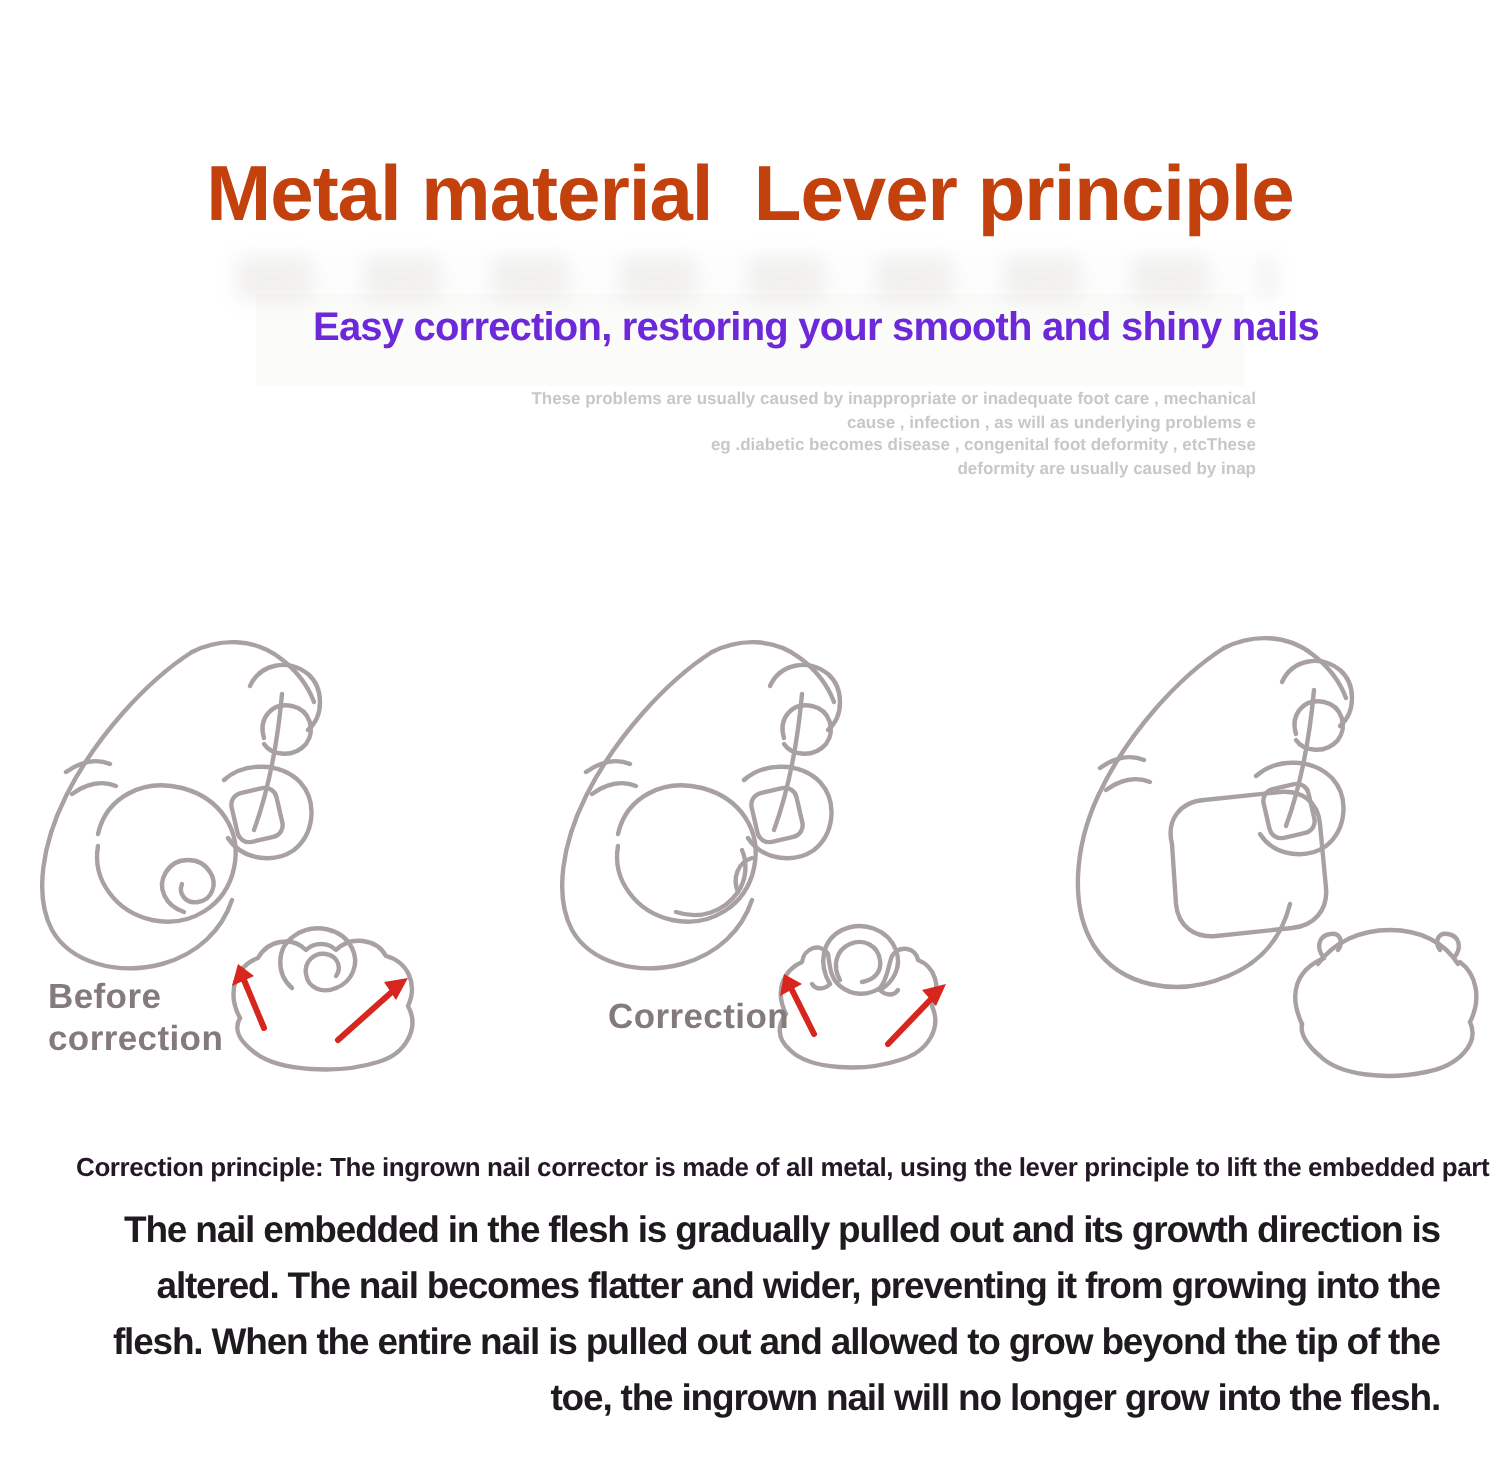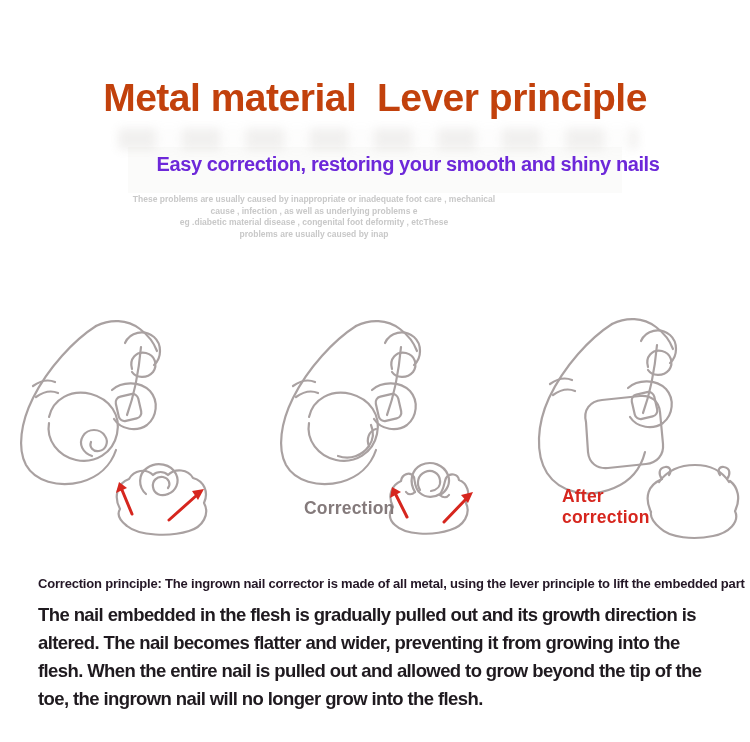--- a/index.html
+++ b/index.html
@@ -20,21 +20,21 @@
   }
   .ghost-panel{
     position:absolute;top:147px;left:128px;width:494px;height:46px;
     background:#f8f7f5;opacity:0.55;
   }
   .subtitle{
     position:absolute;top:153px;left:0;width:744px;text-align:center;
     font-size:20px;font-weight:bold;letter-spacing:-0.4px;color:#6d28d9;padding-left:36px;
   }
   .disclaimer{
-    position:absolute;top:194px;left:0;width:628px;text-align:center;
+    position:absolute;top:194px;left:0;width:628px;text-align:right;
     font-size:8.5px;line-height:11.5px;color:#c8c8c8;font-weight:bold;
   }
   .figures{position:absolute;top:298px;left:0;width:750px;height:262px;}
   .fig{position:absolute;top:0;height:262px;}
   .fig svg{display:block;}
   #fig-before{left:8px;width:245px;}
   #fig-correcting{left:268px;width:245px;}
   #fig-after{left:528px;width:222px;}
   .fig-label{
     position:absolute;font-size:17.5px;font-weight:bold;line-height:21px;
@@ -44,41 +44,41 @@
   #label-correcting{left:36px;top:200px;white-space:nowrap;}
   #label-after{left:34px;top:188px;width:104px;color:#d6261e;}
   .principle{
     position:absolute;top:576px;left:38px;width:700px;
     font-size:13px;font-weight:bold;letter-spacing:-0.2px;color:#241726;
     white-space:nowrap;
   }
   .body-text{
     position:absolute;top:601px;left:38px;width:682px;
     font-size:18.5px;font-weight:bold;letter-spacing:-0.6px;line-height:28px;
-    color:#1f1a1f;text-align:left;
+    color:#1f1a1f;text-align:right;
   }
   .sketch{stroke:#a9a1a1;stroke-width:2.2;fill:none;stroke-linecap:round;stroke-linejoin:round;}
   .redline{stroke:#d6261e;stroke-width:3;fill:none;stroke-linecap:round;}
   .redhead{fill:#d6261e;stroke:none;}
 </style>
 </head>
 <body>
 
 <div class="canvas">
 
   <div class="title">Metal material  Lever principle</div>
   <div class="ghost-panel"></div>
   <div class="ghost-band"></div>
   <div class="subtitle">Easy correction, restoring your smooth and shiny nails</div>
 
   <div class="disclaimer">
     <div>These problems are usually caused by inappropriate or inadequate foot care , mechanical</div>
-    <div>cause , infection , as well as underlying problems e</div>
-    <div>eg .diabetic material disease , congenital foot deformity , etcThese</div>
-    <div>problems are usually caused by inap</div>
+    <div>cause , infection , as will as underlying problems e</div>
+    <div>eg .diabetic becomes disease , congenital foot deformity , etcThese</div>
+    <div>deformity are usually caused by inap</div>
   </div>
 
   <div class="figures">
 
     <div class="fig" id="fig-before">
       <svg width="245" height="262" viewBox="0 0 245 262">
         <g class="sketch">
           <path d="M 88 28 C 66 42, 40 70, 25 100 C 13 124, 9 150, 18 167 C 27 183, 50 190, 73 184 C 91 179, 103 167, 108 152"></path>
           <path d="M 88 28 C 102 21, 119 21, 132 31 C 140 37, 146 45, 149 53"></path>
           <path d="M 117 45 C 122 34, 136 31, 146 39 C 154 46, 154 60, 146 67"></path>
@@ -96,20 +96,21 @@
           <path d="M 138 196 C 130 189, 130 176, 139 170 C 149 163, 163 166, 168 176 C 172 184, 168 193, 160 196"></path>
           <path d="M 160 196 C 153 199, 146 196, 145 189 C 144 183, 149 178, 155 179 C 161 180, 163 186, 160 190"></path>
         </g>
         <g>
           <path class="redline" d="M 124 216 L 114 192"></path>
           <polygon class="redhead" points="111,184 119,190 108,195"></polygon>
           <path class="redline" d="M 161 222 L 189 197"></path>
           <polygon class="redhead" points="196,191 190,202 184,193"></polygon>
         </g>
       </svg>
+      <div class="fig-label" id="label-before">Before correction</div>
     </div>
 
     <div class="fig" id="fig-correcting">
       <svg width="245" height="262" viewBox="0 0 245 262">
         <g class="sketch">
           <path d="M 88 28 C 66 42, 40 70, 25 100 C 13 124, 9 150, 18 167 C 27 183, 50 190, 73 184 C 91 179, 103 167, 108 152"></path>
           <path d="M 88 28 C 102 21, 119 21, 132 31 C 140 37, 146 45, 149 53"></path>
           <path d="M 117 45 C 122 34, 136 31, 146 39 C 154 46, 154 60, 146 67"></path>
           <path d="M 124 71 C 121 61, 128 53, 138 55 C 147 57, 150 67, 145 74 C 139 81, 128 80, 124 74"></path>
           <path d="M 133 49 C 131 71, 127 95, 119 117"></path>
@@ -153,21 +154,20 @@
           <path d="M 25 97 C 32 92, 40 90, 47 93"></path>
         </g>
         <g class="sketch">
           <path d="M 123 214 C 116 199, 120 187, 134 181"></path>
           <path d="M 134 181 C 130 176, 131 170, 137 169 C 142 168, 144 173, 141 177"></path>
           <path d="M 131 184 C 139 173, 152 167, 167 167 C 182 167, 194 173, 201 184"></path>
           <path d="M 199 181 C 203 176, 202 170, 196 169 C 191 168, 189 173, 192 177"></path>
           <path d="M 202 183 C 210 189, 213 201, 207 213 C 212 224, 201 235, 185 238 C 166 242, 142 240, 132 230 C 125 224, 122 219, 123 214"></path>
         </g>
       </svg>
-      <div class="fig-label" id="label-after">After correction</div>
     </div>
 
   </div>
 
   <div class="principle">Correction principle: The ingrown nail corrector is made of all metal, using the lever principle to lift the embedded part</div>
   <div class="body-text">The nail embedded in the flesh is gradually pulled out and its growth direction is altered. The nail becomes flatter and wider, preventing it from growing into the flesh. When the entire nail is pulled out and allowed to grow beyond the tip of the toe, the ingrown nail will no longer grow into the flesh.</div>
 
 </div>
 
 </body></html>

